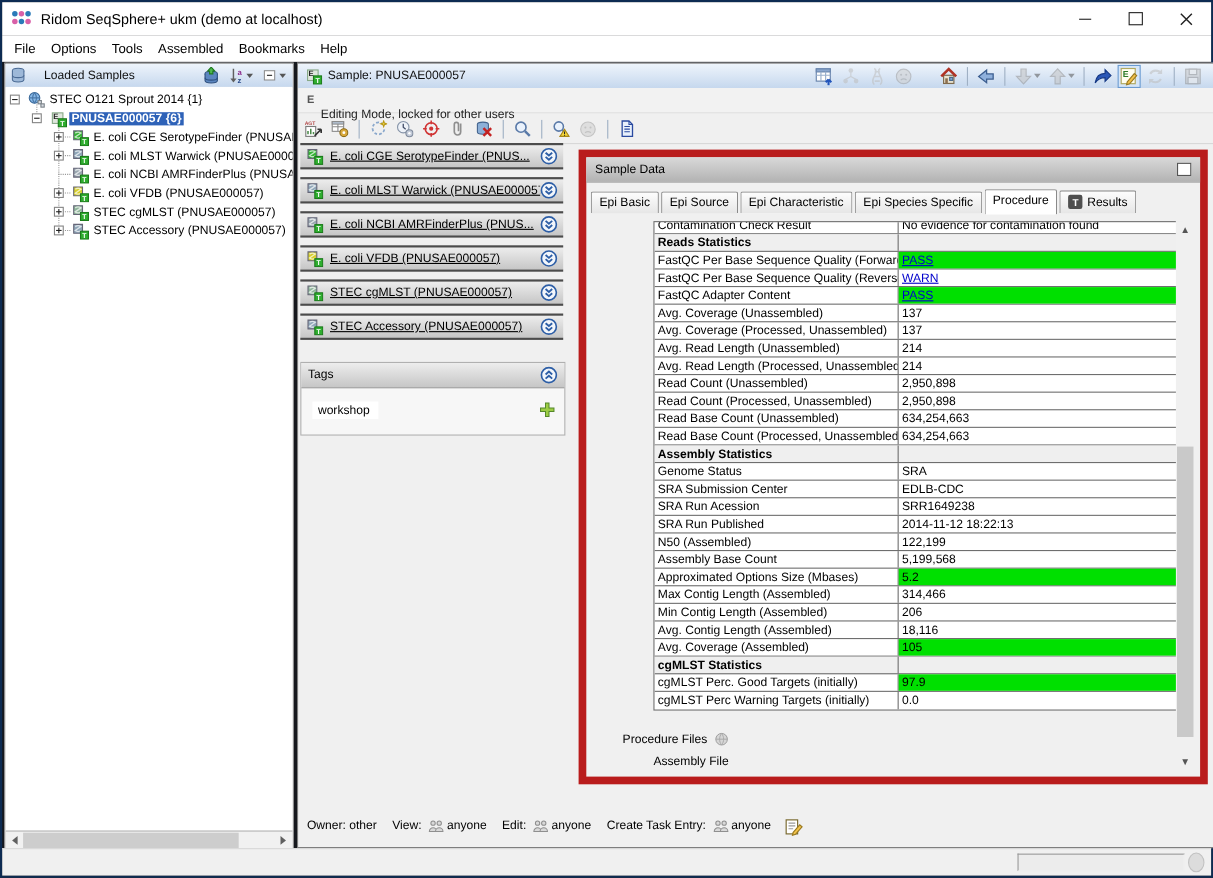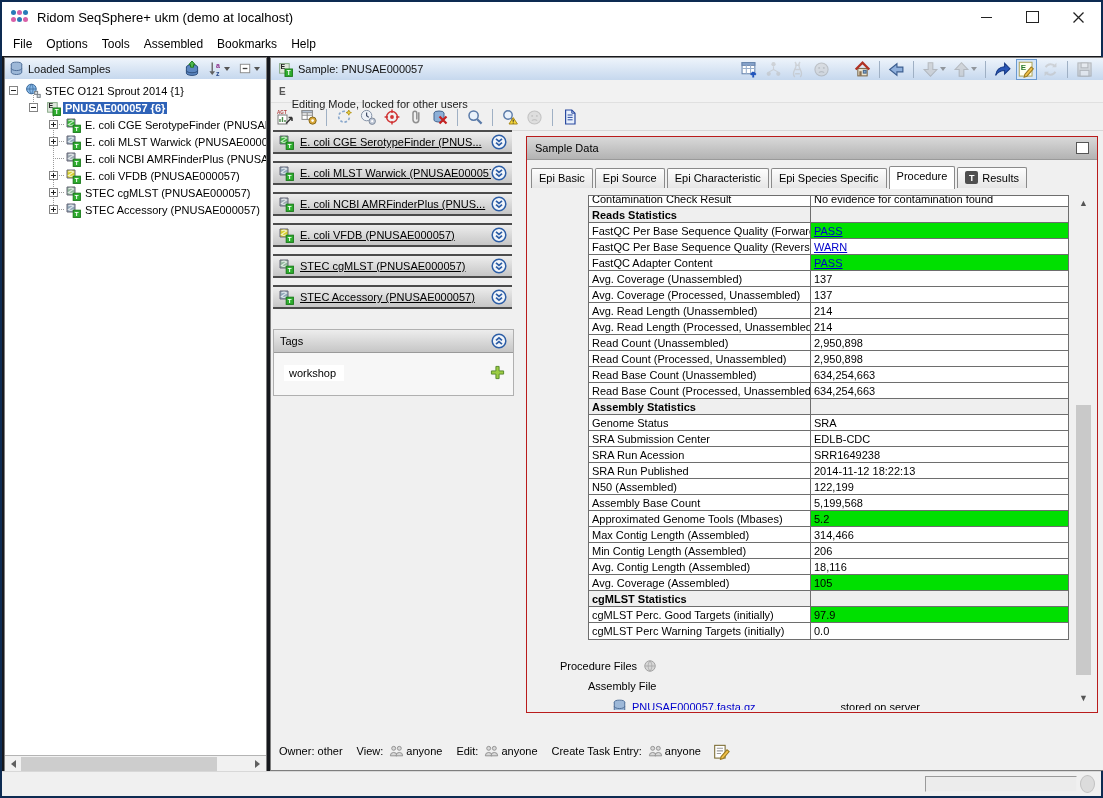--- a/index.html
+++ b/index.html
@@ -15,21 +15,21 @@
   .win-controls{margin-left:auto;display:flex;height:30px;}
   .wc{width:46px;height:30px;display:flex;align-items:center;justify-content:center;cursor:default;}
   .g-min{width:11px;height:0;border-top:1.4px solid #222;}
   .g-max{width:11px;height:10px;border:1.4px solid #222;}
   .menubar{position:absolute;top:30px;left:0;right:0;height:23px;background:#fff;display:flex;align-items:center;padding-left:4px;border-bottom:1px solid #fff;}
   .menu-item{font-size:12px;color:#000;padding:2px 7px;}
 
   
   .left-panel{position:absolute;left:2px;top:55px;width:261px;height:714px;background:#fff;border:1px solid #7e7e7e;}
   .lp-header{height:21px;background:linear-gradient(#eef4fb,#c6d8ee);border-bottom:1px solid #9ab0c8;display:flex;align-items:center;padding:0 4px;}
-  .lp-title{font-size:11px;margin-left:4px;color:#111;}
+  .lp-title{font-size:11px;margin-left:16px;color:#111;}
   .lp-tools{margin-left:auto;display:flex;align-items:center;gap:4px;}
   .lp-tree{position:absolute;top:21px;left:0;right:0;bottom:16px;overflow:hidden;background:#fff;}
   .tree-row{position:absolute;height:17px;display:flex;align-items:center;white-space:nowrap;font-size:11px;color:#000;}
   .tree-label{padding:0 2px;}
   .tree-label.sel{background:#2e62b8;color:#fff;font-weight:bold;}
   .exp{position:absolute;width:9px;height:9px;background:#fff;border:1px solid #848484;box-sizing:border-box;}
   .exp::before{content:"";position:absolute;left:1px;right:1px;top:3px;border-top:1px solid #222;}
   .exp.plus::after{content:"";position:absolute;top:1px;bottom:1px;left:3px;border-left:1px solid #222;}
   .dot-v{position:absolute;width:0;border-left:1px dotted #9a9a9a;}
   .dot-h{position:absolute;height:0;border-top:1px dotted #9a9a9a;}
@@ -59,21 +59,21 @@
   .accordion-col{position:absolute;left:2px;top:72px;width:239px;}
   .acc{height:24px;margin-bottom:7px;background:linear-gradient(#ededed,#c6c6c6);border-top:2px solid #4c4c4c;border-bottom:2px solid #4c4c4c;display:flex;align-items:center;padding:0 5px;box-sizing:border-box;}
   .acc-label{font-size:11px;color:#000;text-decoration:underline;margin-left:6px;white-space:nowrap;overflow:hidden;flex:1;}
   .tags-panel{position:absolute;left:2px;top:271px;width:239px;border:1px solid #b0b0b0;background:#f7f7f7;}
   .tags-header{height:22px;background:linear-gradient(#ededed,#c6c6c6);border-bottom:1px solid #9a9a9a;display:flex;align-items:center;padding:0 6px;}
   .tags-title{font-size:11px;color:#000;flex:1;}
   .tags-body{height:42px;position:relative;}
   .tag-chip{position:absolute;left:10px;top:12px;background:#fff;font-size:11px;padding:2px 8px 2px 5px;color:#000;}
 
   
-  .sd-panel{position:absolute;left:255px;top:78px;width:572px;height:577px;border:1px solid #b91c1c;background:#f0f0f0;box-sizing:border-box;}
+  .sd-panel{position:absolute;left:255px;top:78px;width:572px;height:577px;border:7px solid #b91c1c;background:#f0f0f0;box-sizing:border-box;}
   .sd-header{height:22px;background:linear-gradient(#d9d9d9,#b3b3b3);display:flex;align-items:center;padding:0 8px;border-bottom:1px solid #9a9a9a;}
   .sd-title{font-size:11px;color:#000;flex:1;}
   .sd-max{width:11px;height:10px;border:1.4px solid #555;background:#fff;}
   .sd-tabs{position:absolute;top:24px;left:4px;right:4px;height:26px;display:flex;align-items:flex-end;}
   .tab{font-size:11px;color:#000;padding:3px 7px 4px;background:linear-gradient(#fdfdfd,#e6e6e6);border:1px solid #8a8a8a;border-bottom:none;border-radius:2px 2px 0 0;margin-right:2px;display:flex;align-items:center;position:relative;top:1px;}
   .tab.active{background:#fff;padding-bottom:7px;top:2px;z-index:2;}
   .tab-ticon{width:13px;height:13px;background:#4f4f4f;border-radius:2px;color:#fff;font-size:9px;font-weight:bold;display:flex;align-items:center;justify-content:center;margin-right:4px;}
   .sd-body{position:absolute;left:2px;right:2px;top:50px;bottom:2px;overflow:hidden;}
   .sd-table{position:absolute;left:59px;top:8px;width:479px;border:1px solid #6e6e6e;background:#fff;overflow:hidden;}
   .trow{display:flex;height:16px;box-sizing:border-box;border-bottom:1px solid #6e6e6e;font-size:11px;align-items:center;}
@@ -746,21 +746,21 @@
                 <span>122,199</span>
               </div>
             </div>
             <div class="trow">
               <div class="tcell-l">Assembly Base Count</div>
               <div class="tcell-v">
                 <span>5,199,568</span>
               </div>
             </div>
             <div class="trow">
-              <div class="tcell-l">Approximated Genome Tools (Mbases)</div>
+              <div class="tcell-l">Approximated Options Size (Mbases)</div>
               <div class="tcell-v green">
                 <span>5.2</span>
               </div>
             </div>
             <div class="trow">
               <div class="tcell-l">Max Contig Length (Assembled)</div>
               <div class="tcell-v">
                 <span>314,466</span>
               </div>
             </div>

